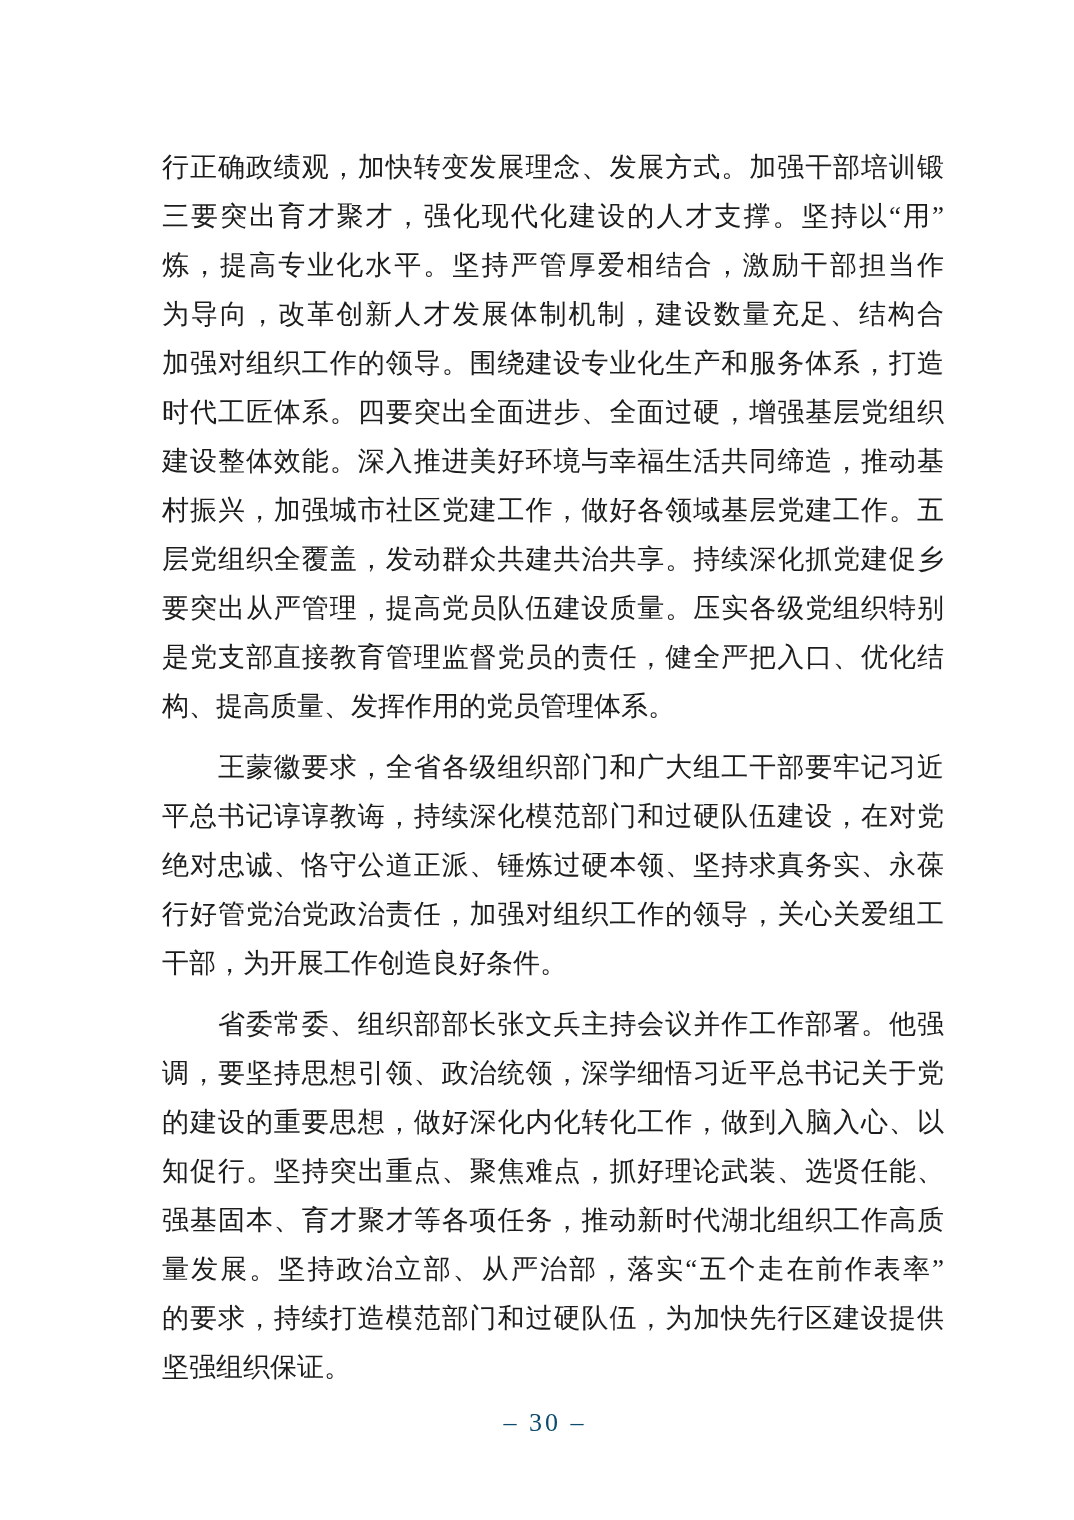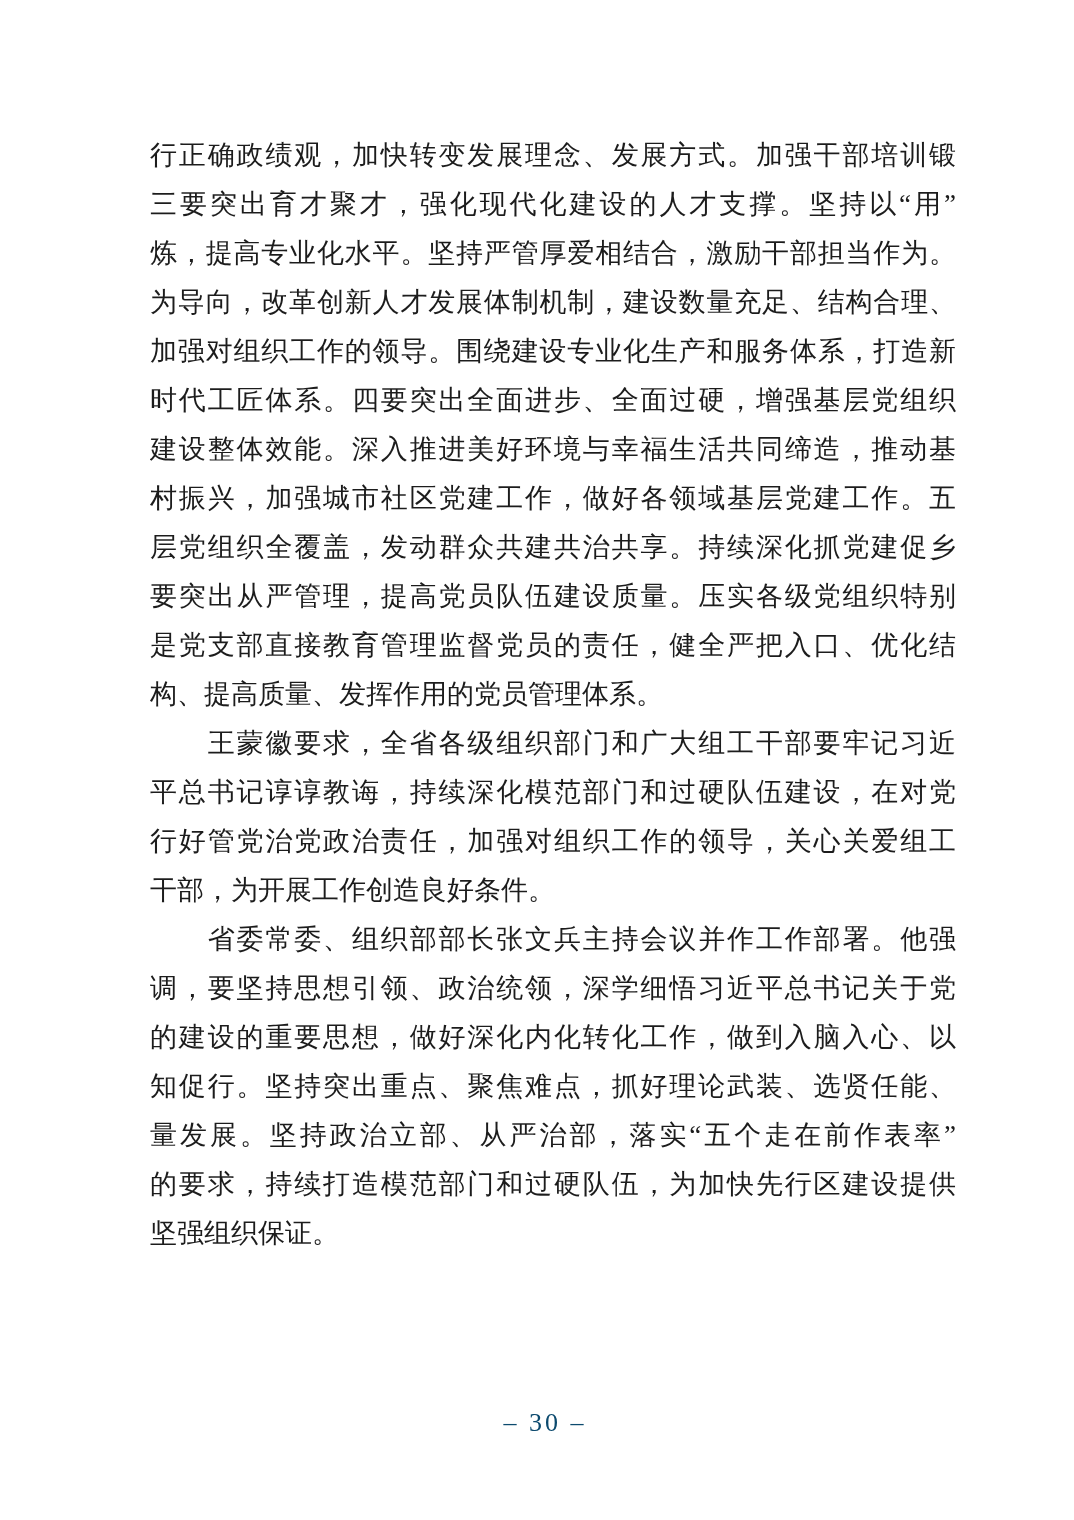--- a/index.html
+++ b/index.html
@@ -16,21 +16,21 @@
     font-family: "Liberation Serif", "DejaVu Serif", serif;
   }
   .doc-body {
     position: absolute;
     left: 150px;
     top: 131px;
     width: 806px;
     color: #1c1c1c;
   }
   .para {
-    margin: 0;
+    margin: 12px;
     padding: 0;
   }
   .line {
     height: 49px;
     line-height: 49px;
     font-size: 27px;
     text-align: justify;
     text-align-last: justify;
     overflow: hidden;
   }
@@ -64,27 +64,29 @@
         <div class="line">建设整体效能。深入推进美好环境与幸福生活共同缔造，推动基</div>
         <div class="line">村振兴，加强城市社区党建工作，做好各领域基层党建工作。五</div>
         <div class="line">层党组织全覆盖，发动群众共建共治共享。持续深化抓党建促乡</div>
         <div class="line">要突出从严管理，提高党员队伍建设质量。压实各级党组织特别</div>
         <div class="line">是党支部直接教育管理监督党员的责任，健全严把入口、优化结</div>
         <div class="line short">构、提高质量、发挥作用的党员管理体系。</div>
       </div>
       <div class="para">
         <div class="line">　　王蒙徽要求，全省各级组织部门和广大组工干部要牢记习近</div>
         <div class="line">平总书记谆谆教诲，持续深化模范部门和过硬队伍建设，在对党</div>
+        <div class="line">绝对忠诚、恪守公道正派、锤炼过硬本领、坚持求真务实、永葆</div>
         <div class="line">行好管党治党政治责任，加强对组织工作的领导，关心关爱组工</div>
         <div class="line short">干部，为开展工作创造良好条件。</div>
       </div>
       <div class="para">
         <div class="line">　　省委常委、组织部部长张文兵主持会议并作工作部署。他强</div>
         <div class="line">调，要坚持思想引领、政治统领，深学细悟习近平总书记关于党</div>
         <div class="line">的建设的重要思想，做好深化内化转化工作，做到入脑入心、以</div>
         <div class="line">知促行。坚持突出重点、聚焦难点，抓好理论武装、选贤任能、</div>
+        <div class="line">强基固本、育才聚才等各项任务，推动新时代湖北组织工作高质</div>
         <div class="line">量发展。坚持政治立部、从严治部，落实“五个走在前作表率”</div>
         <div class="line">的要求，持续打造模范部门和过硬队伍，为加快先行区建设提供</div>
         <div class="line short">坚强组织保证。</div>
       </div>
     </div>
   <div class="page-number">– 30 –</div>
 </div>
 
 </body></html>

